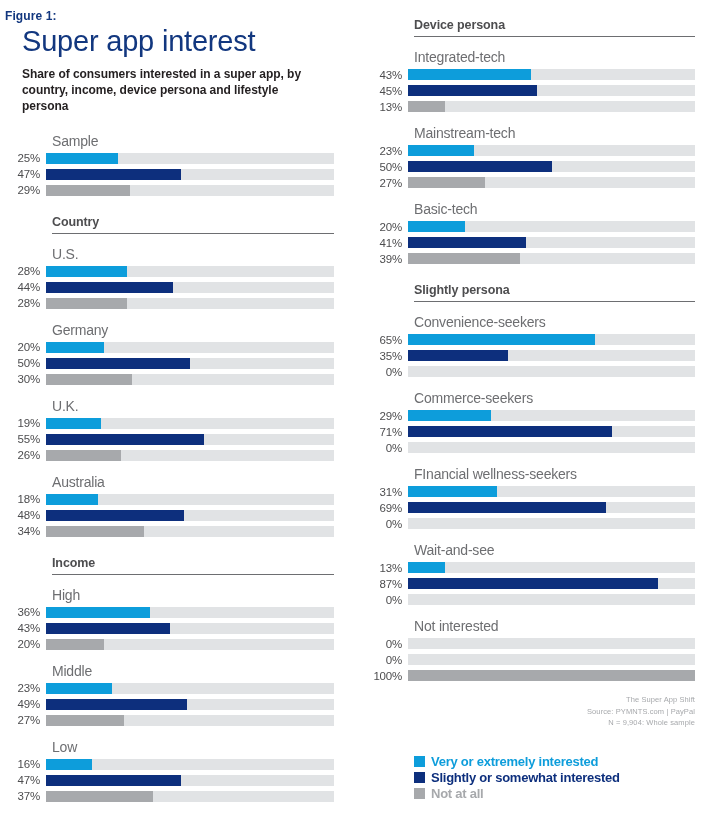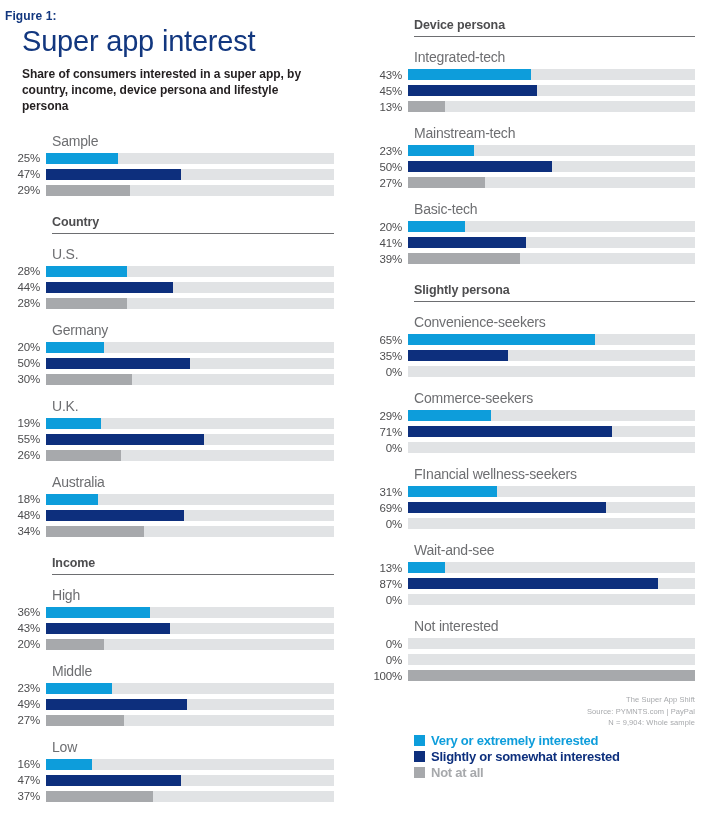--- a/index.html
+++ b/index.html
@@ -85,21 +85,21 @@
 
   
   .source{
     margin-top:12px;margin-right:20px;
     text-align:right;
     font-size:7.5px;color:#a7a9ac;line-height:1.55;
     letter-spacing:.1px;
   }
 
   
-  .legend{margin-top:4px;margin-left:56px;}
+  .legend{margin-top:25px;margin-left:56px;}
   .leg-row{display:flex;align-items:center;margin-bottom:1px;}
   .swatch{width:11px;height:11px;margin-right:6px;flex:none;}
   .leg-label{font-size:13px;font-weight:bold;letter-spacing:-.25px;}
   .leg0 .swatch{background:#0d9ddb;} .leg0 .leg-label{color:#0d9ddb;}
   .leg1 .swatch{background:#0d2f7d;} .leg1 .leg-label{color:#0d2f7d;}
   .leg2 .swatch{background:#a7a9ac;} .leg2 .leg-label{color:#a7a9ac;}
 </style>
 </head>
 <body>
 

